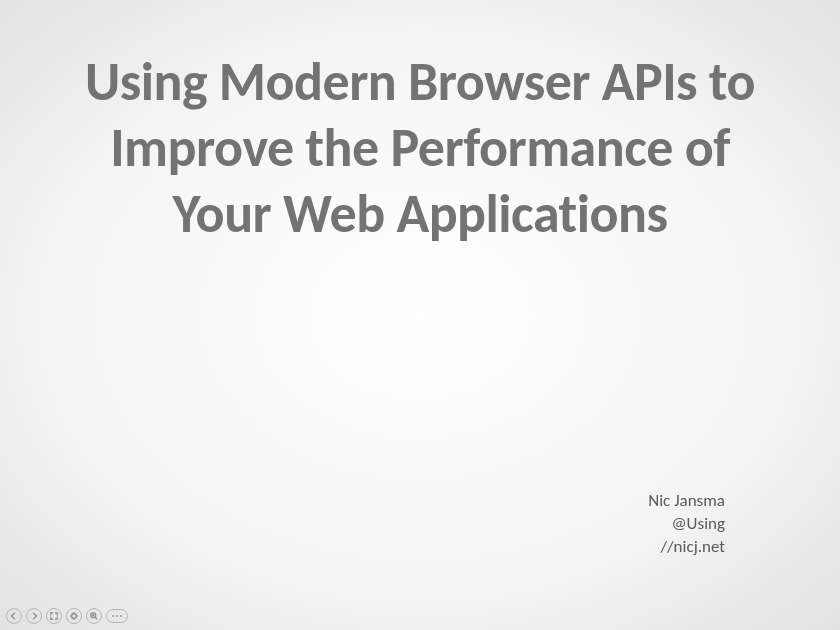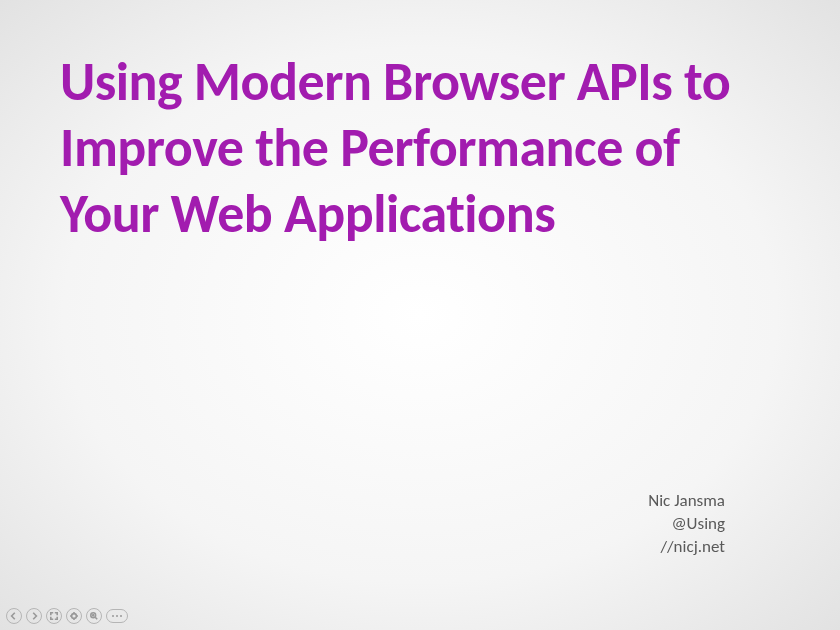--- a/index.html
+++ b/index.html
@@ -15,21 +15,22 @@
       width: 100%;
       height: 100%;
       display: flex;
       flex-direction: column;
       padding: 50px 60px 0 60px;
     }
     .title {
       font-size: 54px;
       line-height: 1.22;
       font-weight: 700;
-      color: #a21caf;
+      color: #737373;
+      text-align: center;
       letter-spacing: -0.5px;
     }
     .author-block {
       position: absolute;
       right: 115px;
       top: 490px;
       text-align: right;
       color: #595959;
       font-size: 17px;
       line-height: 1.35;

